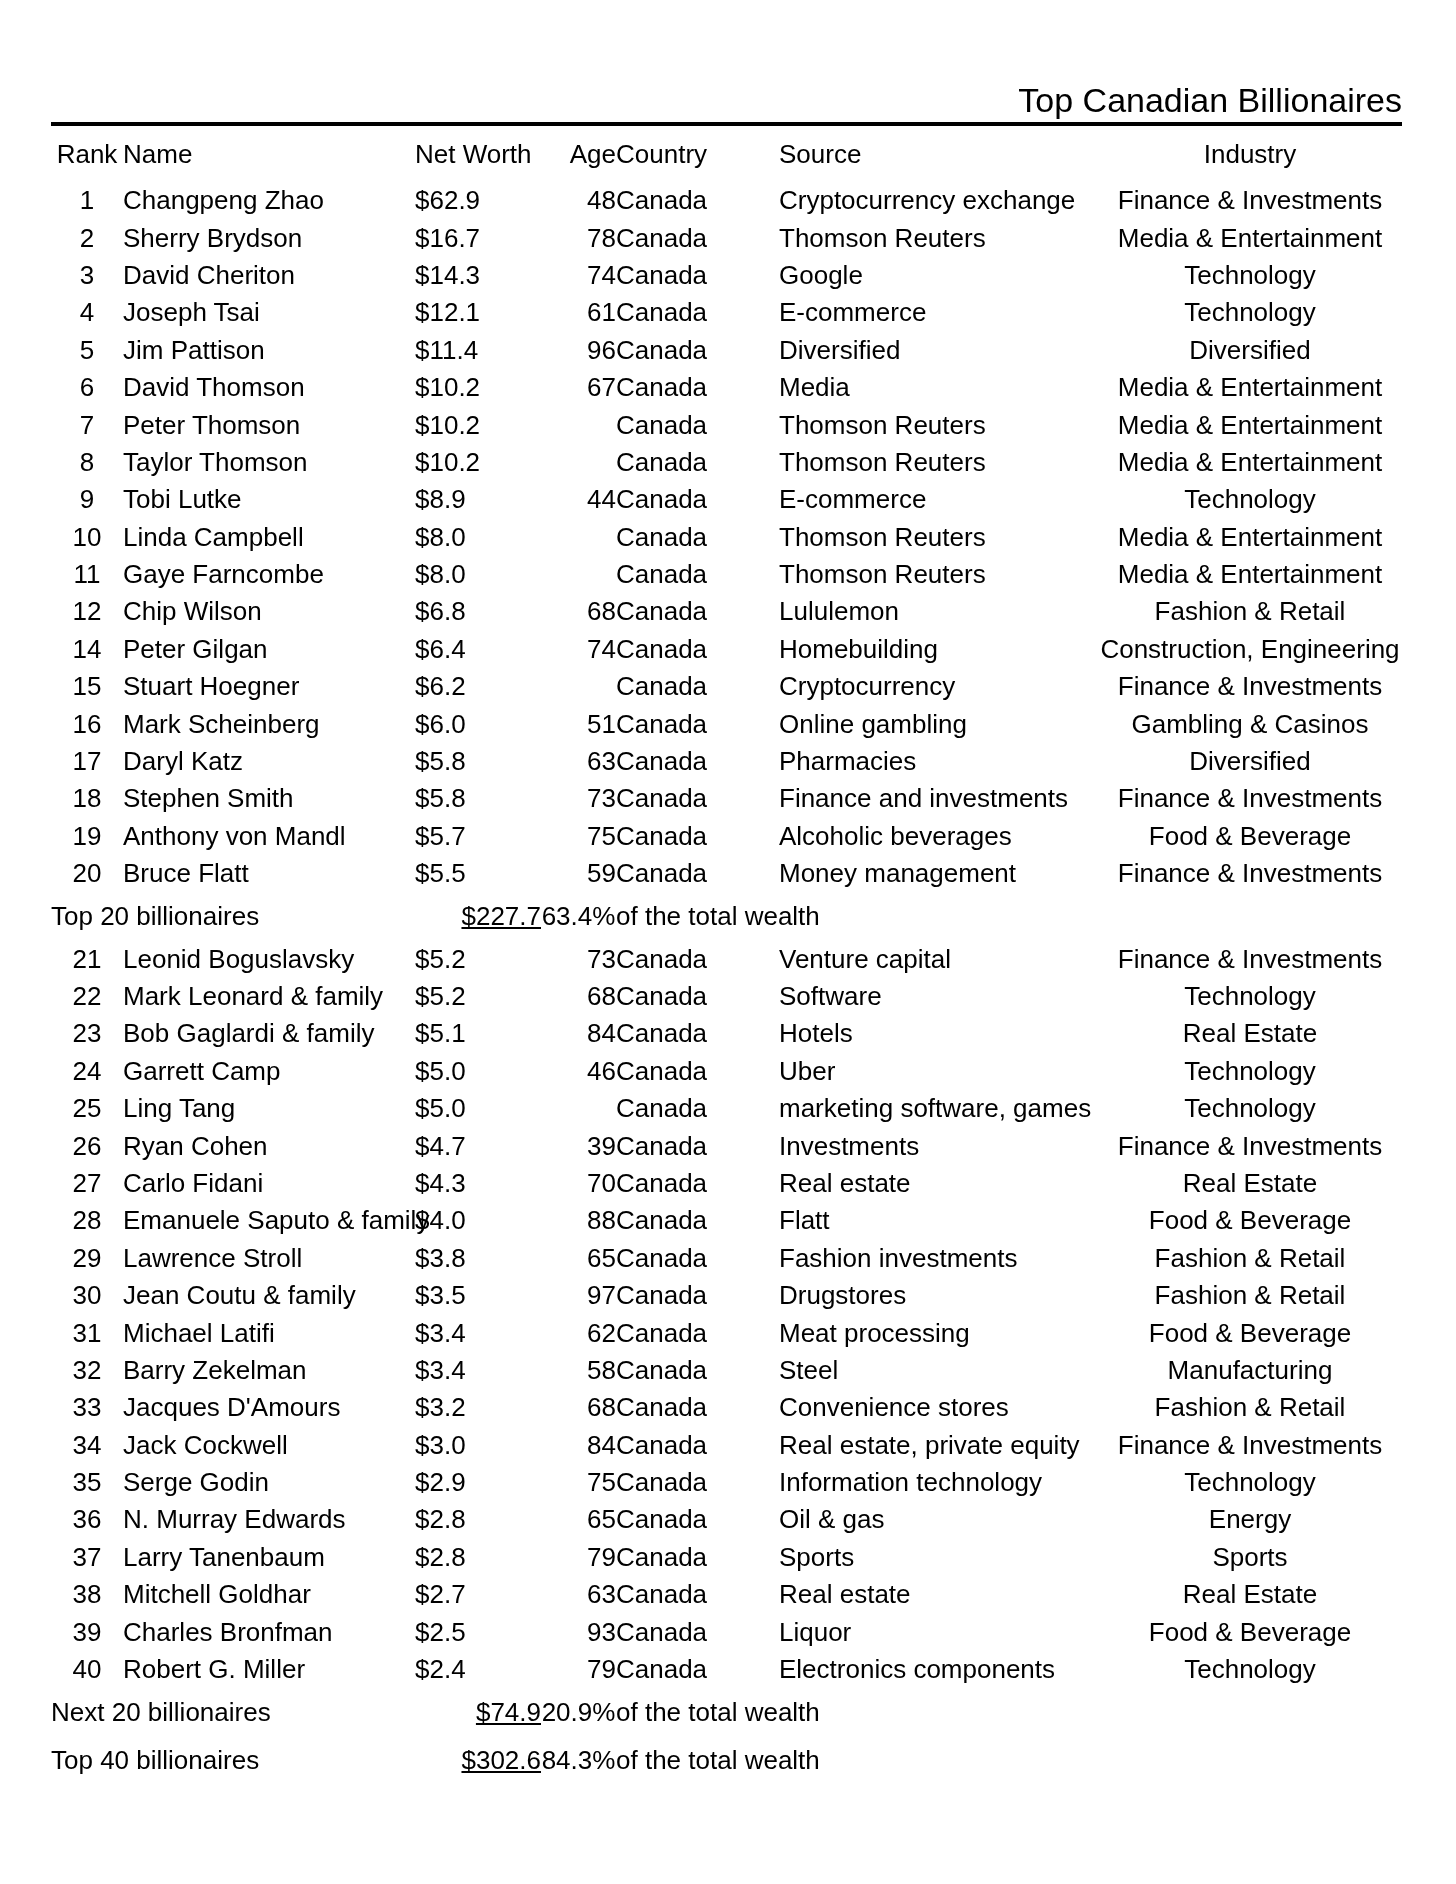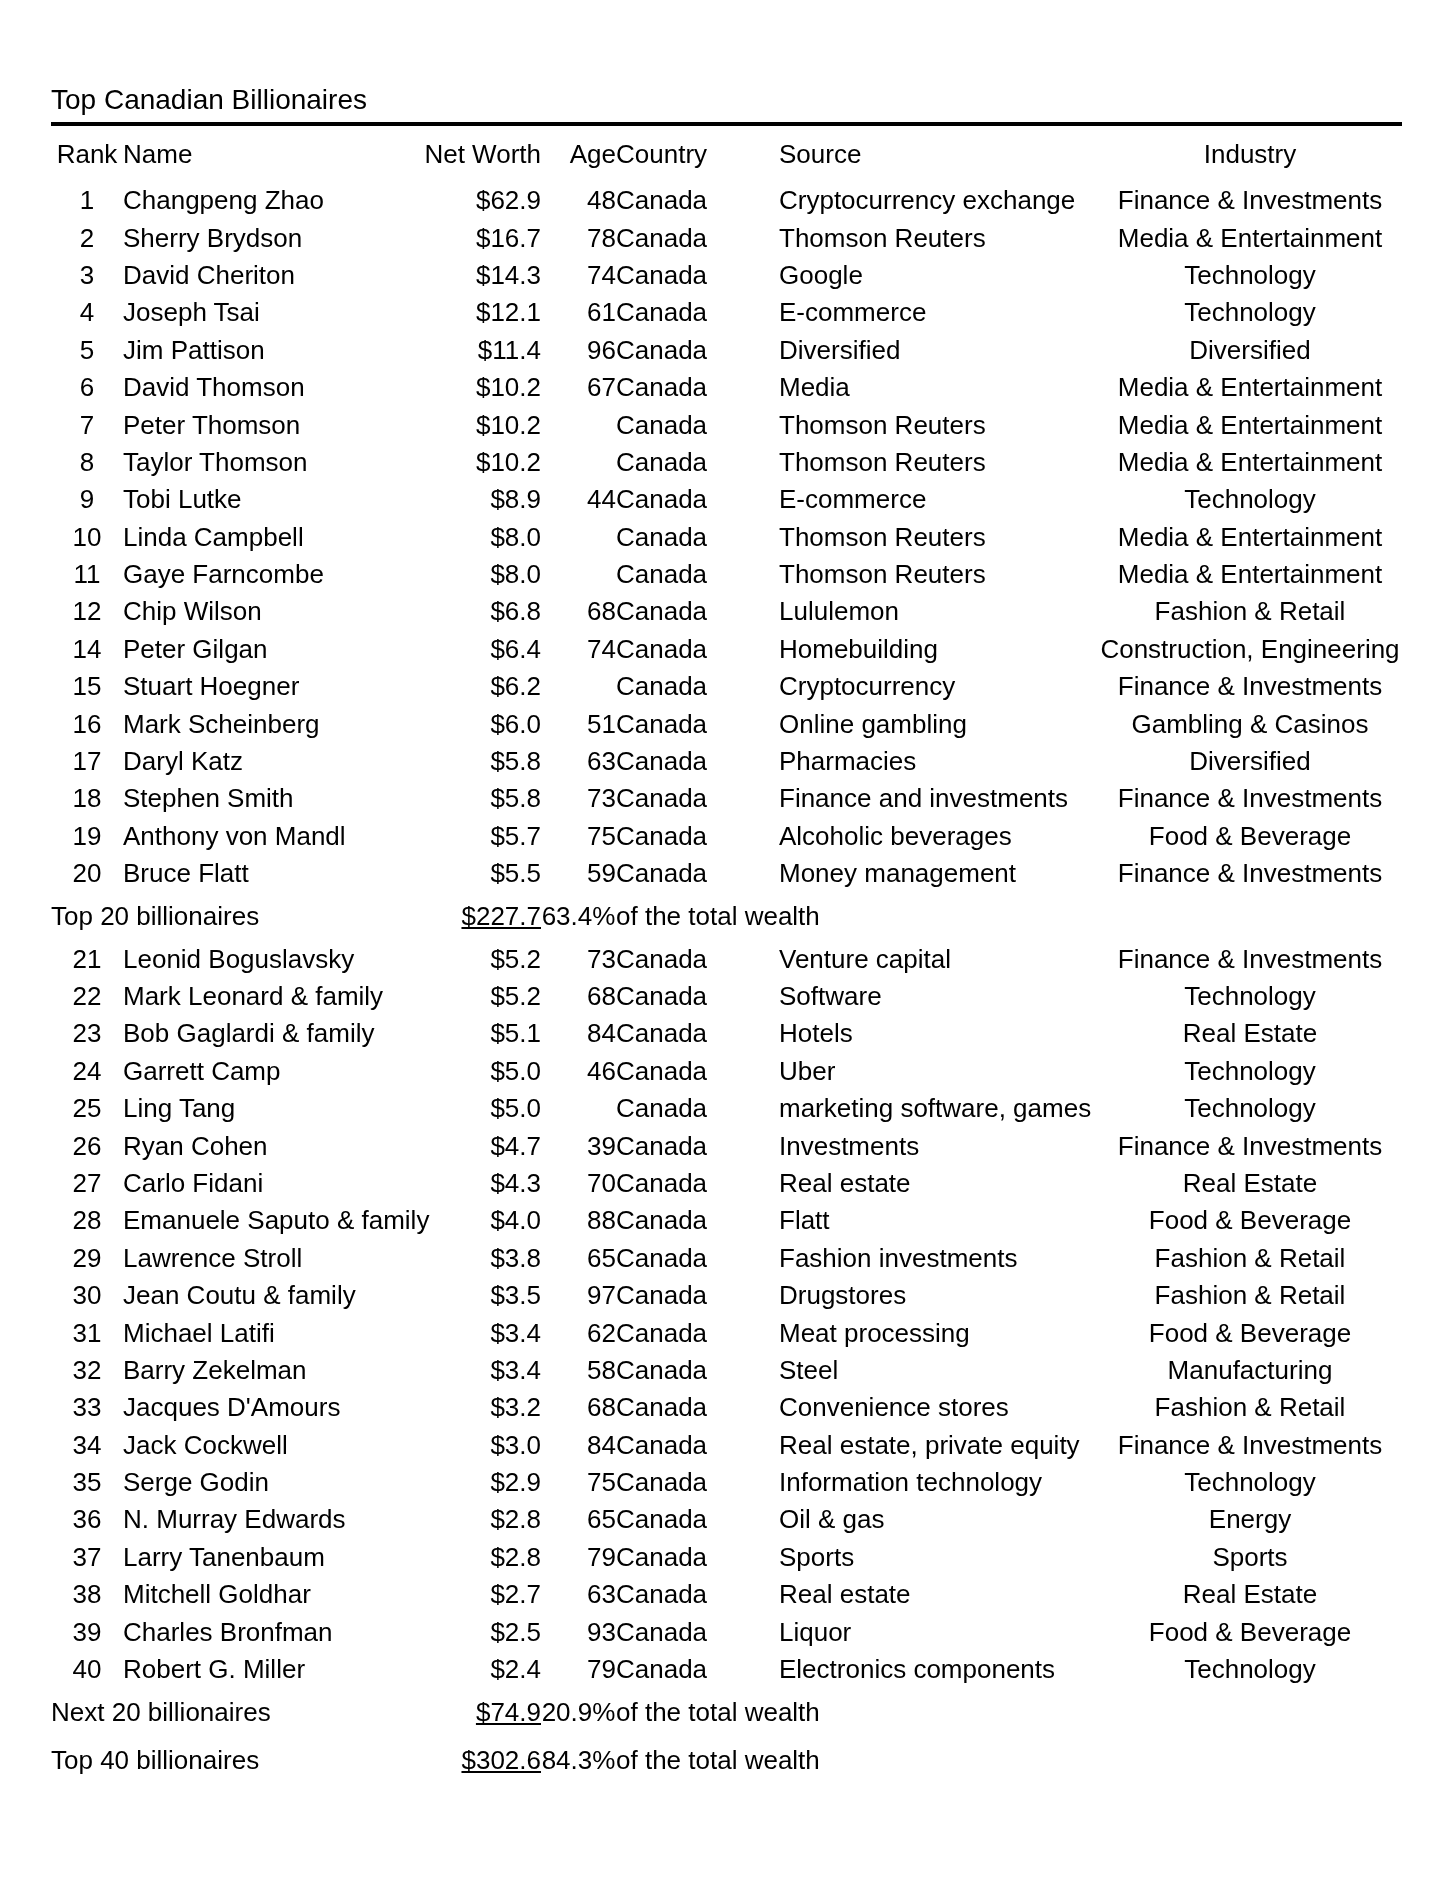--- a/index.html
+++ b/index.html
@@ -15,23 +15,23 @@
     overflow: hidden;
   }
   .page {
     position: relative;
     width: 1456px;
     height: 1884px;
   }
   .doc-title {
     margin: 84px 0 0 51px;
     width: 1351px;
-    font-size: 28px;
+    font-size: 34px;
     line-height: 32px;
-    text-align: left;
+    text-align: right;
     white-space: nowrap;
   }
   .title-rule {
     margin: 6px 0 0 51px;
     width: 1351px;
     height: 4px;
     background: #000000;
   }
   table.billionaires {
     margin-left: 51px;
@@ -47,21 +47,21 @@
     white-space: nowrap;
     overflow: visible;
     vertical-align: middle;
   }
   thead tr { height: 56px; margin-left: 24px; }
   tbody tr.data-row { height: 37.4px; }
   tbody tr.summary-row { height: 48px; }
 
   .c-rank     { text-align: center; }
   .c-name     { text-align: left; padding-left: 2px; }
-  .c-worth    { text-align: right; padding-right: 5px; }
+  .c-worth    { text-align: left; padding-right: 5px; }
   .c-age      { text-align: right; }
   .c-country  { text-align: left; padding-left: 45px; }
   .c-source   { text-align: left; padding-left: 5px; }
   .c-industry { text-align: center; padding-left: 5px; }
 
   .s-label { text-align: left; padding-left: 60px; }
   .s-worth { text-align: right; padding-right: 5px; text-decoration: underline; }
   .s-pct   { text-align: center; padding-left: 14px; }
   .s-note  { text-align: left; padding-left: 22px; }
 </style>

